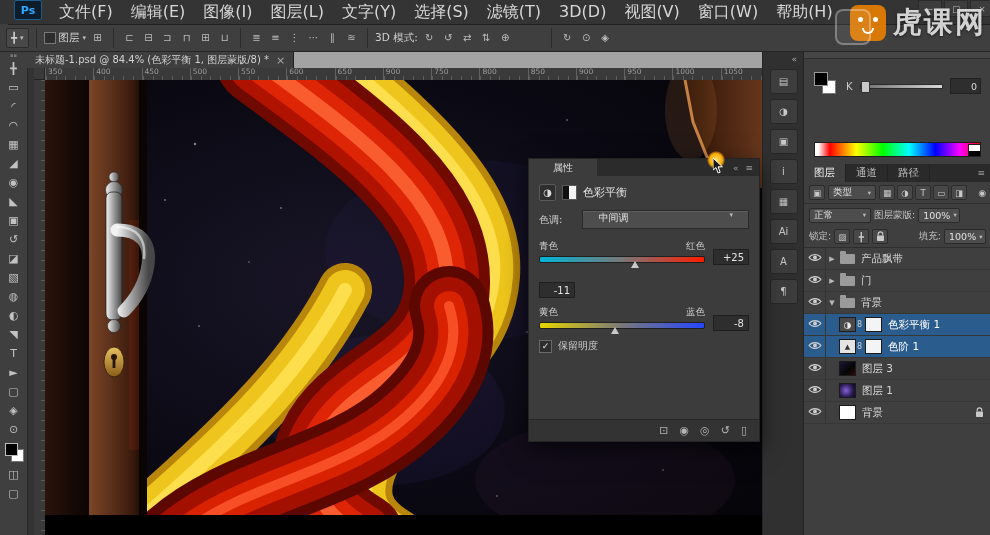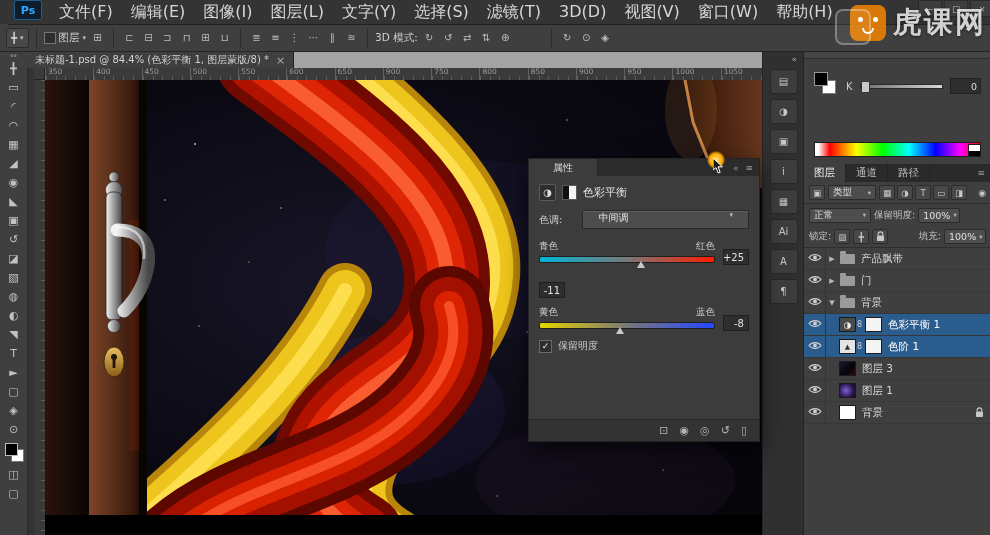--- a/index.html
+++ b/index.html
@@ -79,21 +79,21 @@
   .tone-dd{flex:1;}
   .slider-block{display:flex;gap:8px;margin-bottom:8px;}
   .slider-left{flex:1;}
   .slider-labels{display:flex;justify-content:space-between;font-size:9.5px;color:#cfcfcf;margin-bottom:3px;}
   .slider-track{position:relative;height:5px;border:1px solid #1f1f1f;border-radius:2px;}
   .track-cr{background:linear-gradient(90deg,#00b6d8,#787878 50%,#ff1c00);}
   .track-mg{background:linear-gradient(90deg,#e23ac8,#787878 50%,#16c41e);}
   .track-yb{background:linear-gradient(90deg,#e6d400,#787878 50%,#2546ff);}
   .slider-handle{position:absolute;top:4px;width:0;height:0;border-left:4px solid transparent;
                  border-right:4px solid transparent;border-bottom:7px solid #c9c9c9;transform:translateX(-4px);}
-  .slider-value{width:26px;height:16px;background:#2e2e2e;border:1px solid #1f1f1f;font-size:10px;color:#e2e2e2;
+  .slider-value{width:36px;height:16px;background:#2e2e2e;border:1px solid #1f1f1f;font-size:10px;color:#e2e2e2;
                 display:flex;align-items:center;justify-content:flex-end;padding-right:4px;margin-top:9px;
                 box-sizing:border-box;}
   .check-row{display:flex;align-items:center;gap:6px;margin-top:3px;}
   .checkbox{width:11px;height:11px;background:#2e2e2e;border:1px solid #6a6a6a;color:#ececec;font-size:9px;
             display:flex;align-items:center;justify-content:center;line-height:1;}
   .props-footer{position:absolute;left:0;bottom:0;width:100%;height:22px;background:#333;
                 border-top:1px solid #262626;display:flex;align-items:center;justify-content:flex-end;
                 gap:11px;padding:0 12px;box-sizing:border-box;}
   .props-footer span{font-size:11px;color:#b5b5b5;}
   
@@ -617,21 +617,21 @@
             <span class="lp-fic">◨</span>
           </div>
         <span style="margin-left:auto;font-size:9px;color:#c8c8c8;">◉</span>
       </div>
 
       <div class="lp-row">
         <div class="mini-dd" style="width:62px;">
           <span>正常</span>
           <span class="dd-arrow">▾</span>
         </div>
-        <span class="tiny-label">保留明度:</span>
+        <span class="tiny-label">图层蒙版:</span>
         <div class="mini-dd" style="width:42px;">
           <span>100%</span>
           <span class="dd-arrow">▾</span>
         </div>
       </div>
 
       <div class="lp-row lp-lockrow">
         <span class="tiny-label">锁定:</span>
         <span class="lp-fic">▨</span>
         <span class="lp-fic">╋</span>

